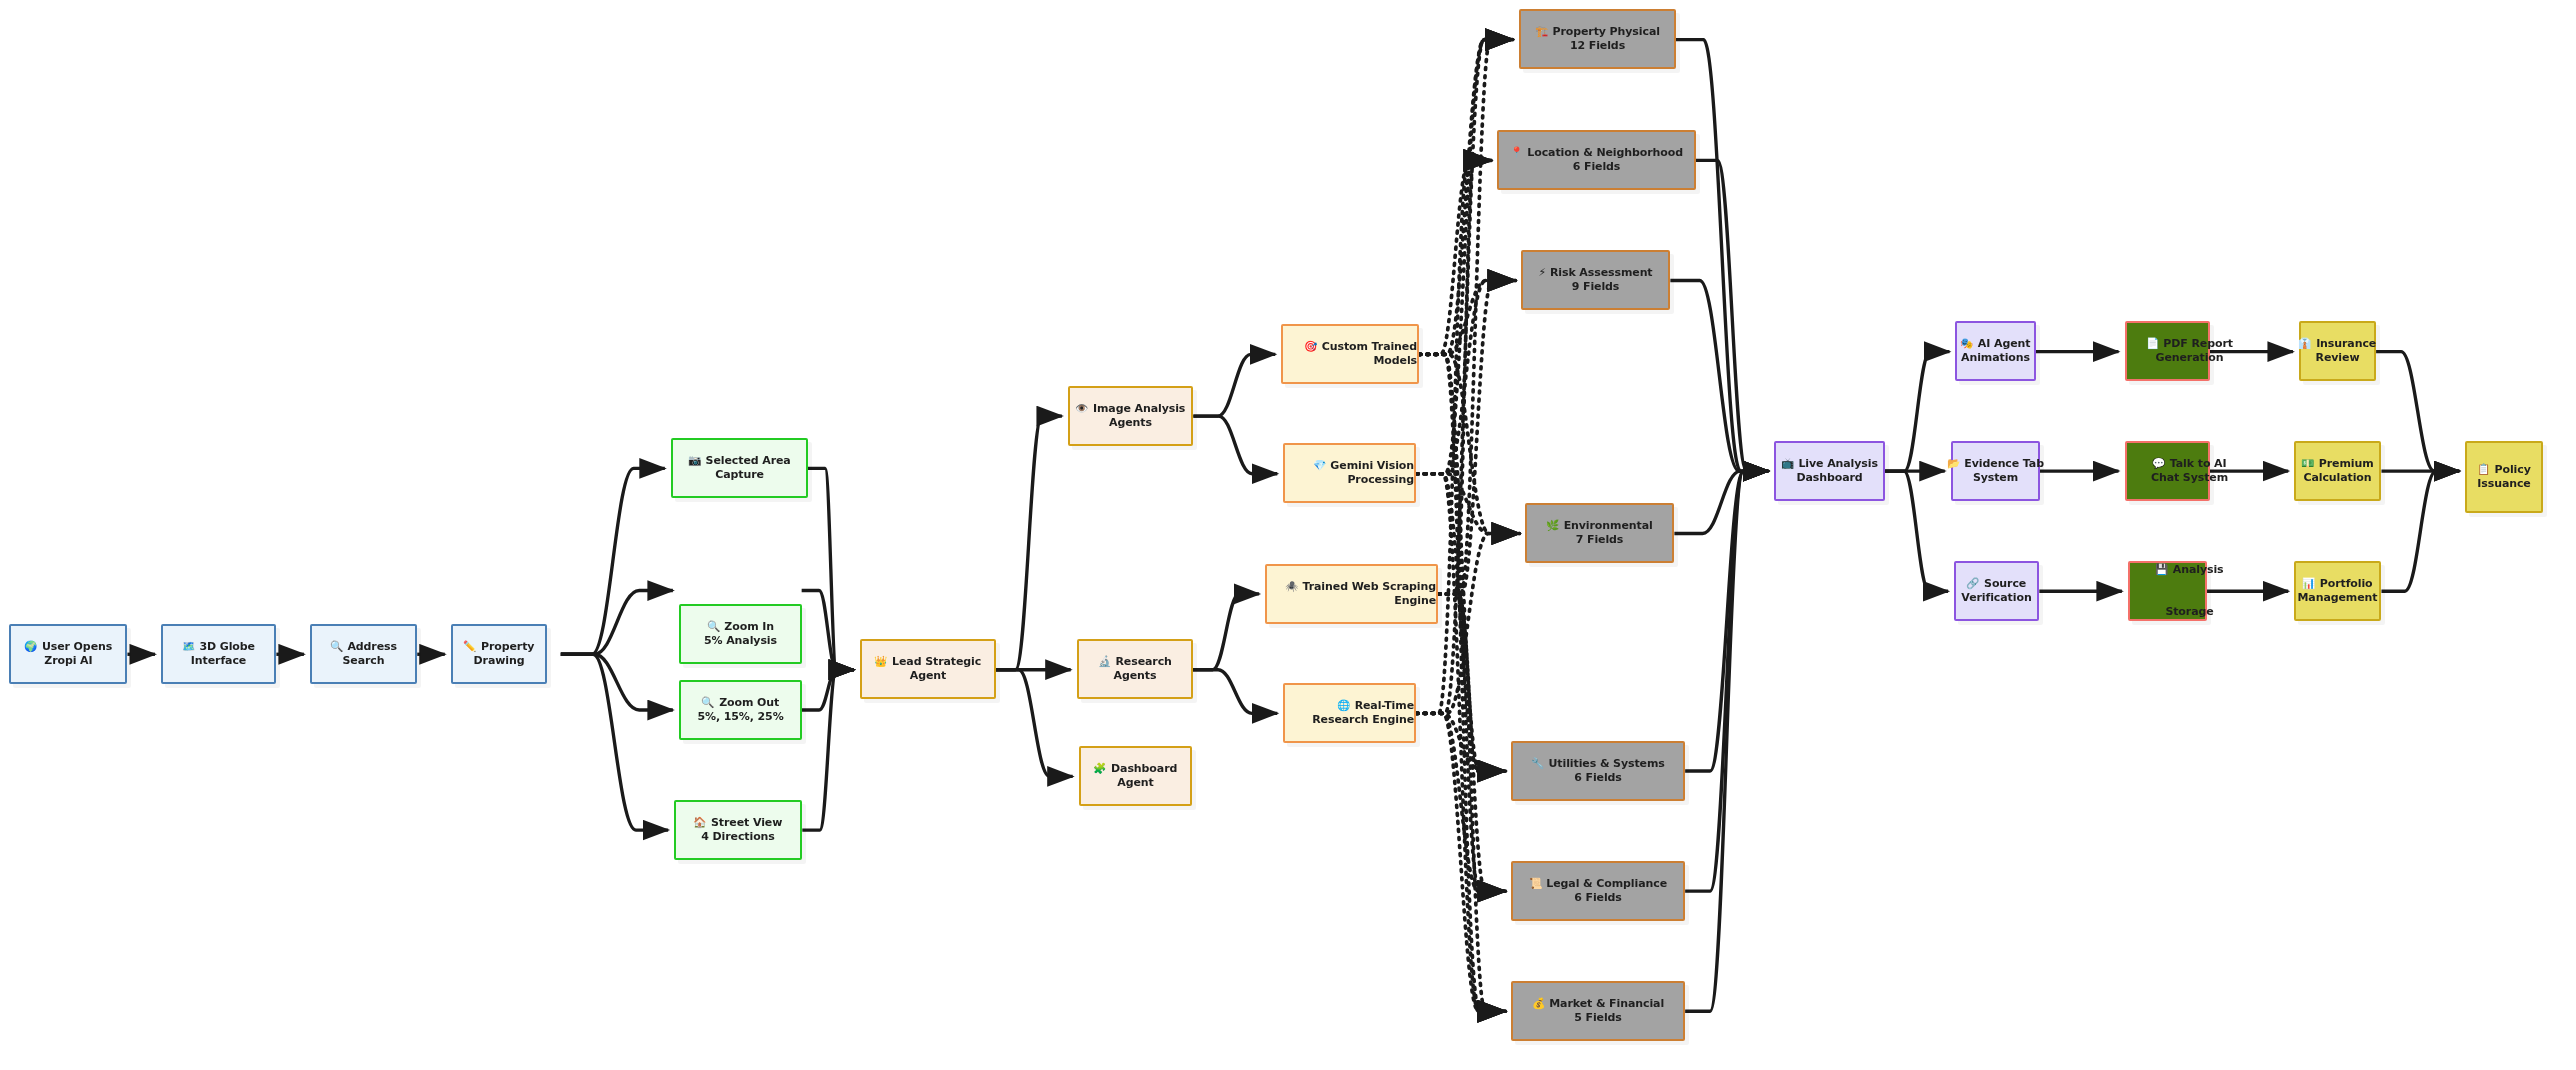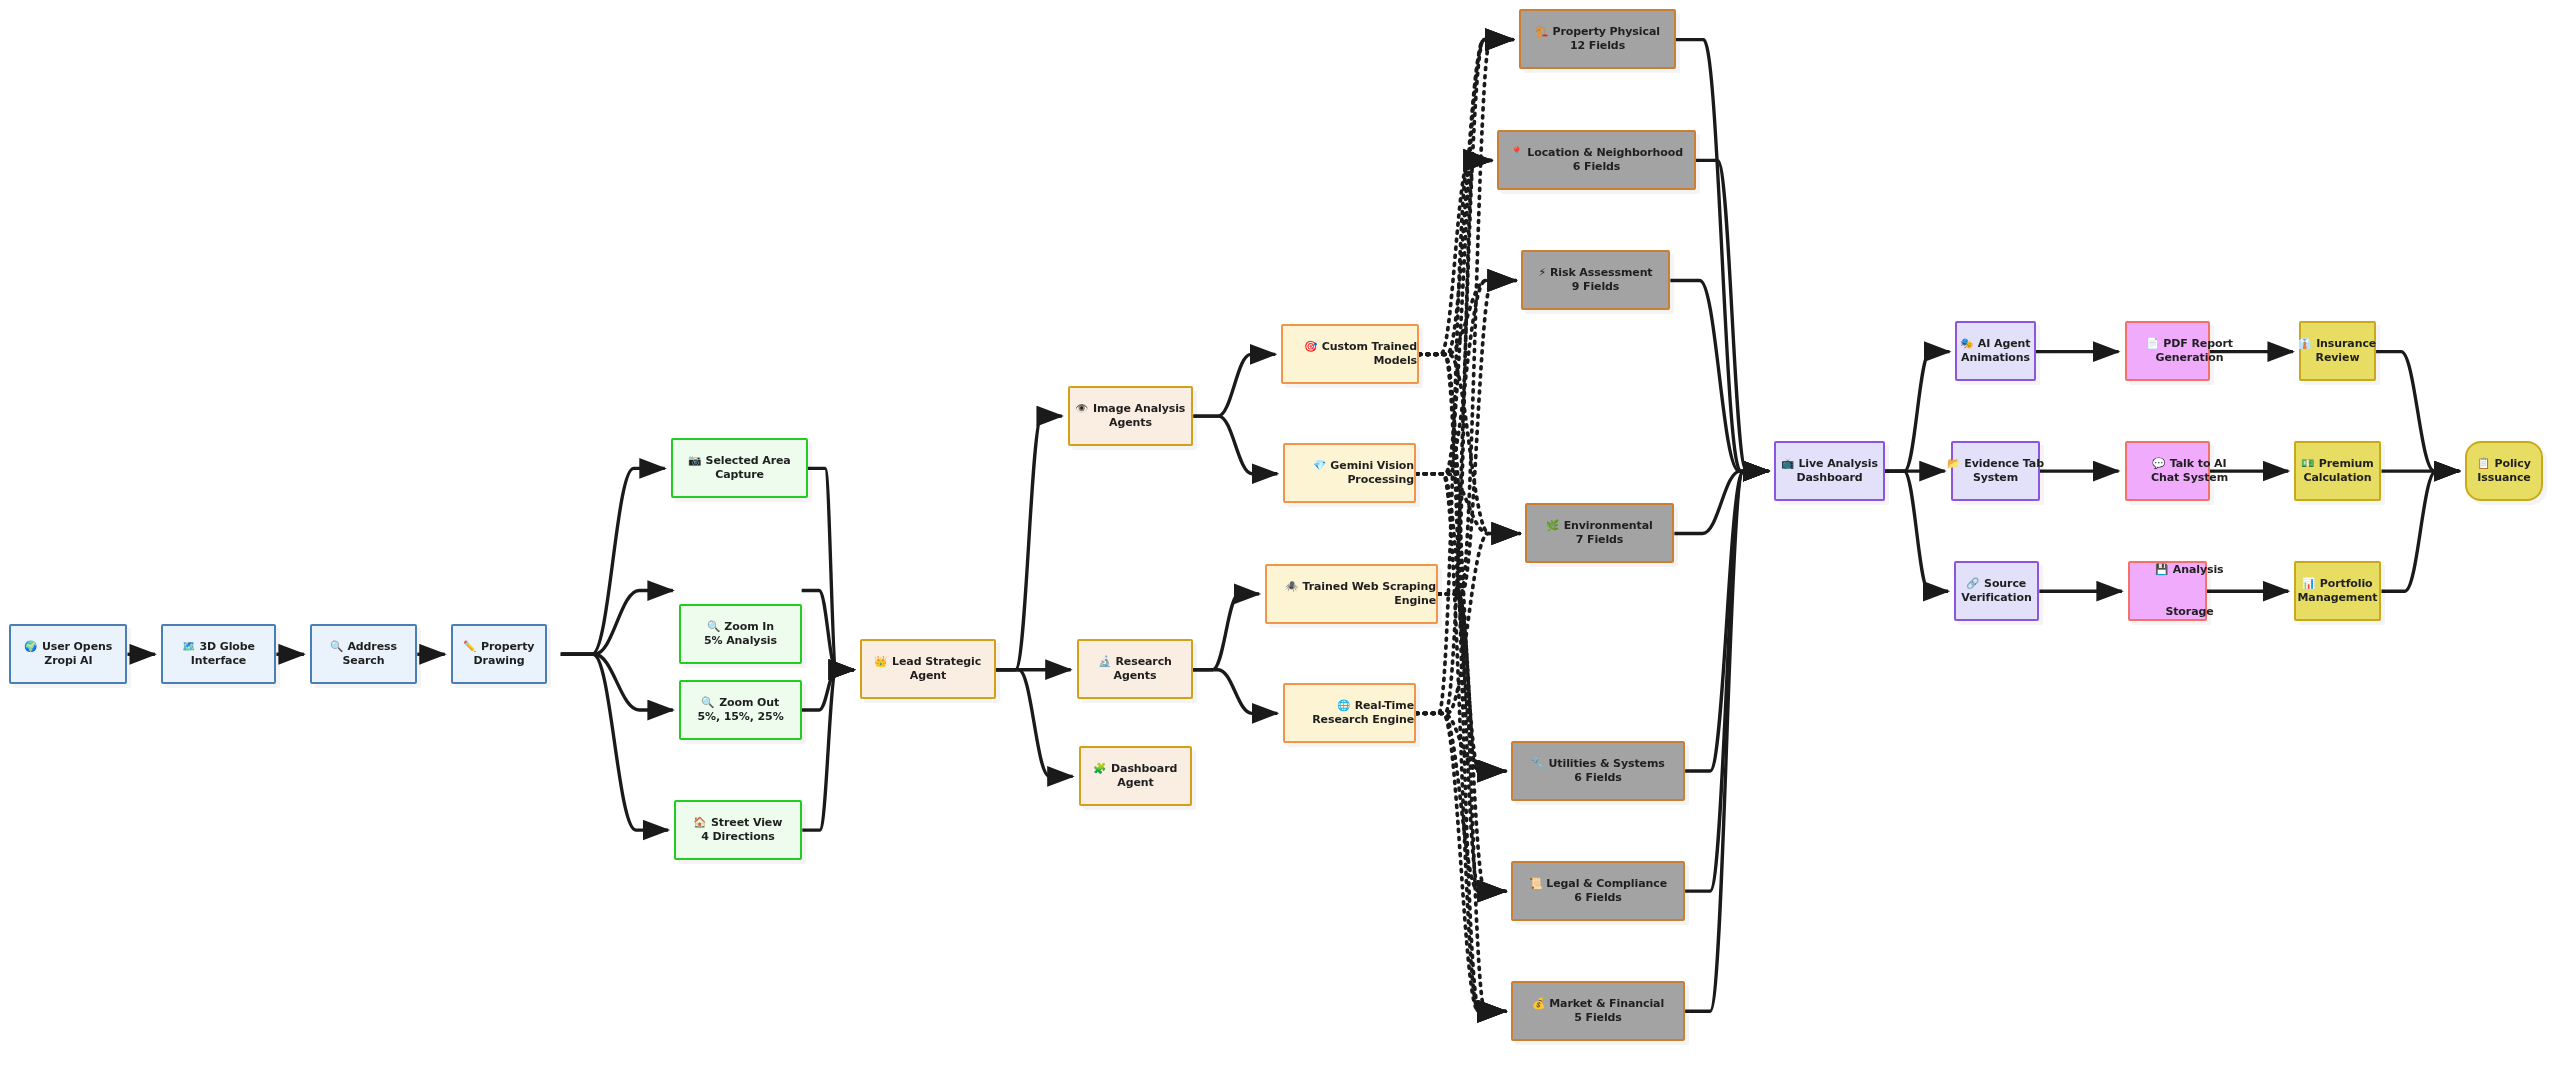--- a/index.html
+++ b/index.html
@@ -56,21 +56,21 @@
     display: inline-block;
   }
 
   
   .c-entry   { background: #eaf3fb; border-color: #4a7fb5; }
   .c-capture { background: #edfced; border-color: #23cb23; }
   .c-agent   { background: #faeee2; border-color: #d4a017; }
   .c-engine  { background: #fdf4d3; border-color: #f0954a; align-items: flex-end; }
   .c-field   { background: #a3a3a3; border-color: #cc7f33; }
   .c-dash    { background: #e3e0fa; border-color: #8c55e0; }
-  .c-output  { background: #f0abfc; border-color: #f4716a; padding-left: 44px; }
+  .c-output  { background: #4d7c0f; border-color: #f4716a; padding-left: 44px; }
   .c-insure  { background: #e8dd63; border-color: #c9a91a; }
 </style>
 </head>
 <body>
 
 <div id="canvas">
   <svg id="edges" viewBox="0 0 3840 1596" preserveAspectRatio="none">
     <defs>
       <marker id="arrow" markerWidth="9" markerHeight="9" refX="7.6" refY="3.1" orient="auto" markerUnits="strokeWidth">
         <path d="M0,0 L0,6.2 L8.2,3.1 z" fill="#1a1a1a"></path>
@@ -265,19 +265,19 @@
         <span class="ln">Review</span>
       </div>
       <div class="node c-insure" style="left: 2294px; top: 441px; width: 87px; height: 60px; font-size: 11px;">
         <span class="ln"><span class="emoji">💵</span><span>Premium</span></span>
         <span class="ln">Calculation</span>
       </div>
       <div class="node c-insure" style="left: 2294px; top: 561px; width: 87px; height: 60px; font-size: 11px;">
         <span class="ln"><span class="emoji">📊</span><span>Portfolio</span></span>
         <span class="ln">Management</span>
       </div>
-      <div class="node c-insure" style="left: 2465px; top: 441px; width: 78px; height: 60px; font-size: 11px; border-radius: 16px;">
+      <div class="node c-insure" style="left: 2465px; top: 441px; width: 78px; height: 72px; font-size: 11px;">
         <span class="ln"><span class="emoji">📋</span><span>Policy</span></span>
         <span class="ln">Issuance</span>
       </div>
     </div>
 </div>
 
 
 </body></html>

